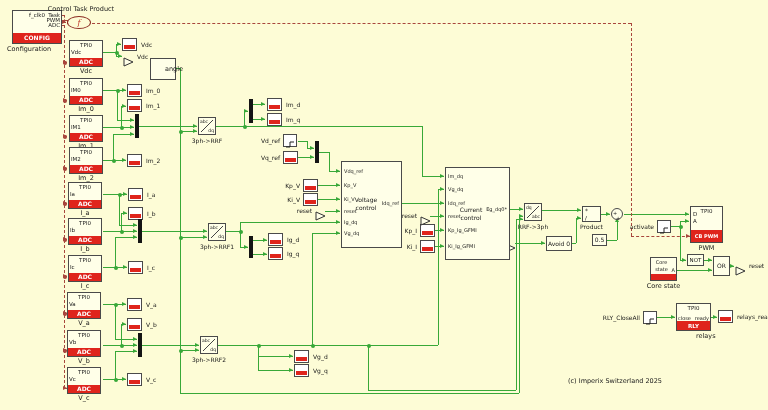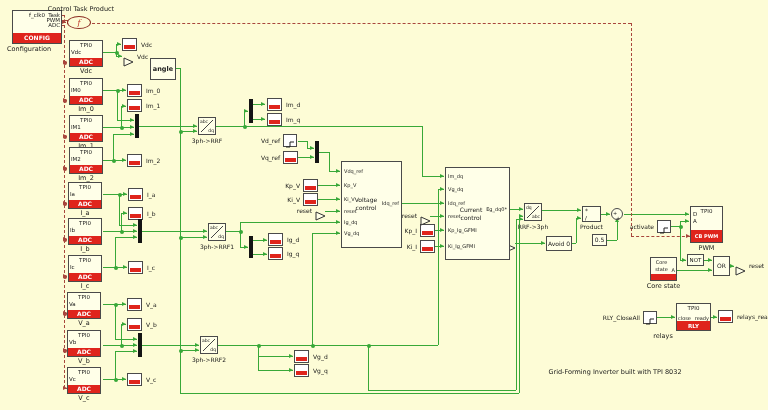--- a/index.html
+++ b/index.html
@@ -450,21 +450,21 @@
     <div style="position: absolute; left: 445px; top: 167px; width: 65px; height: 93px; border: 1px solid rgb(74, 74, 74); background: rgb(255, 255, 232);"></div>
     <div style="position: absolute; left: 448px; top: 176px; width: 34px; text-align: left; font-size: 5px; line-height: 6.5px; transform: translateY(-50%); color: rgb(26, 26, 26);">Im_dq</div>
     <div style="position: absolute; left: 448px; top: 189px; width: 34px; text-align: left; font-size: 5px; line-height: 6.5px; transform: translateY(-50%); color: rgb(26, 26, 26);">Vg_dq</div>
     <div style="position: absolute; left: 448px; top: 203px; width: 34px; text-align: left; font-size: 5px; line-height: 6.5px; transform: translateY(-50%); color: rgb(26, 26, 26);">Idq_ref</div>
     <div style="position: absolute; left: 448px; top: 216px; width: 34px; text-align: left; font-size: 5px; line-height: 6.5px; transform: translateY(-50%); color: rgb(26, 26, 26);">reset</div>
     <div style="position: absolute; left: 448px; top: 230px; width: 34px; text-align: left; font-size: 5px; line-height: 6.5px; transform: translateY(-50%); color: rgb(26, 26, 26);">Kp_Ig_GFMI</div>
     <div style="position: absolute; left: 448px; top: 246px; width: 34px; text-align: left; font-size: 5px; line-height: 6.5px; transform: translateY(-50%); color: rgb(26, 26, 26);">Ki_Ig_GFMI</div>
     <div style="position: absolute; left: 481px; top: 209px; width: 26px; text-align: right; font-size: 5px; line-height: 6.5px; transform: translateY(-50%); color: rgb(26, 26, 26);">Eg_dq0*</div>
     <div style="position: absolute; left: 457px; top: 213px; width: 28px; text-align: center; font-size: 6px; line-height: 7.5px; transform: translateY(-50%); color: rgb(26, 26, 26); white-space: normal;">Current control</div>
     <div style="position: absolute; left: 150px; top: 58px; width: 26px; height: 22px; border: 1px solid rgb(74, 74, 74); background: rgb(255, 255, 232);"></div>
-    <div style="position: absolute; left: 143px; top: 69px; width: 40px; text-align: center; font-size: 6.5px; line-height: 8px; transform: translateY(-50%); color: rgb(26, 26, 26); font-weight: bold;">angle</div>
+    <div style="position: absolute; left: 143px; top: 69px; width: 40px; text-align: right; font-size: 6.5px; line-height: 8px; transform: translateY(-50%); color: rgb(26, 26, 26);">angle</div>
     <div style="position: absolute; left: 546px; top: 236px; width: 26px; height: 15px; border: 1px solid rgb(74, 74, 74); background: rgb(255, 255, 232);"></div>
     <div style="position: absolute; left: 539px; top: 243.5px; width: 40px; text-align: center; font-size: 6px; line-height: 7.5px; transform: translateY(-50%); color: rgb(26, 26, 26);">Avoid 0</div>
     <div style="position: absolute; left: 592px; top: 234px; width: 15px; height: 12px; border: 1px solid rgb(74, 74, 74); background: rgb(255, 255, 232);"></div>
     <div style="position: absolute; left: 585px; top: 240px; width: 29px; text-align: center; font-size: 6px; line-height: 7.5px; transform: translateY(-50%); color: rgb(26, 26, 26);">0.5</div>
     <div style="position: absolute; left: 687px; top: 254px; width: 17px; height: 12px; border: 1px solid rgb(74, 74, 74); background: rgb(255, 255, 232);"></div>
     <div style="position: absolute; left: 680px; top: 260px; width: 31px; text-align: center; font-size: 5.5px; line-height: 7px; transform: translateY(-50%); color: rgb(26, 26, 26);">NOT</div>
     <div style="position: absolute; left: 713px; top: 256px; width: 17px; height: 20px; border: 1px solid rgb(74, 74, 74); background: rgb(255, 255, 232);"></div>
     <div style="position: absolute; left: 706px; top: 266px; width: 31px; text-align: center; font-size: 6px; line-height: 7.5px; transform: translateY(-50%); color: rgb(26, 26, 26);">OR</div>
     <div style="position: absolute; left: 582px; top: 206px; width: 19px; height: 16px; border: 1px solid rgb(74, 74, 74); background: rgb(255, 255, 232);"></div>
     <div style="position: absolute; left: 585px; top: 211px; width: 6px; text-align: left; font-size: 6px; line-height: 7.5px; transform: translateY(-50%); color: rgb(26, 26, 26);">*</div>
@@ -484,15 +484,15 @@
     <div style="position: absolute; left: 651.5px; top: 265px; width: 20px; text-align: center; font-size: 5px; line-height: 6.5px; transform: translateY(-50%); color: rgb(26, 26, 26); white-space: normal;">Core state</div>
     <div style="position: absolute; left: 667px; top: 270px; width: 8px; text-align: right; font-size: 5px; line-height: 6.5px; transform: translateY(-50%); color: rgb(26, 26, 26);">A</div>
     <div style="position: absolute; left: 651px; top: 274px; width: 25px; height: 6px; background: rgb(223, 36, 28);"></div>
     <div style="position: absolute; left: 641.5px; top: 286px; width: 44px; text-align: center; font-size: 6.5px; line-height: 8px; transform: translateY(-50%); color: rgb(26, 26, 26);">Core state</div>
     <div style="position: absolute; left: 676px; top: 303px; width: 35px; height: 28px; border: 1px solid rgb(74, 74, 74); background: rgb(255, 255, 232);"></div>
     <div style="position: absolute; left: 681.5px; top: 307.5px; width: 24px; text-align: center; font-size: 5.5px; line-height: 7px; transform: translateY(-50%); color: rgb(26, 26, 26);">TPI0</div>
     <div style="position: absolute; left: 678px; top: 317.5px; width: 16px; text-align: left; font-size: 5px; line-height: 6.5px; transform: translateY(-50%); color: rgb(26, 26, 26);">close</div>
     <div style="position: absolute; left: 693px; top: 317.5px; width: 16px; text-align: right; font-size: 5px; line-height: 6.5px; transform: translateY(-50%); color: rgb(26, 26, 26);">ready</div>
     <div style="position: absolute; left: 677px; top: 321px; width: 33px; height: 9px; background: rgb(223, 36, 28);"></div>
     <div style="position: absolute; left: 681.5px; top: 325.5px; width: 24px; text-align: center; font-size: 5.5px; line-height: 7px; transform: translateY(-50%); color: rgb(255, 255, 255); font-weight: bold;">RLY</div>
-    <div style="position: absolute; left: 648px; top: 336px; width: 30px; text-align: center; font-size: 6.5px; line-height: 8px; transform: translateY(-50%); color: rgb(26, 26, 26);">relays</div>
-    <div style="position: absolute; left: 500px; top: 372px; width: 230px; text-align: center; font-size: 6.5px; line-height: 8px; transform: translateY(-50%); color: rgb(26, 26, 26);">Grid-Forming Inverter built with TPI 8032</div>
+    <div style="position: absolute; left: 696px; top: 336px; width: 30px; text-align: left; font-size: 6.5px; line-height: 8px; transform: translateY(-50%); color: rgb(26, 26, 26);">relays</div>
+    <div style="position: absolute; left: 500px; top: 380.5px; width: 230px; text-align: center; font-size: 6.5px; line-height: 8px; transform: translateY(-50%); color: rgb(26, 26, 26);">(c) Imperix Switzerland 2025</div>
   </div>
 
 </body></html>

